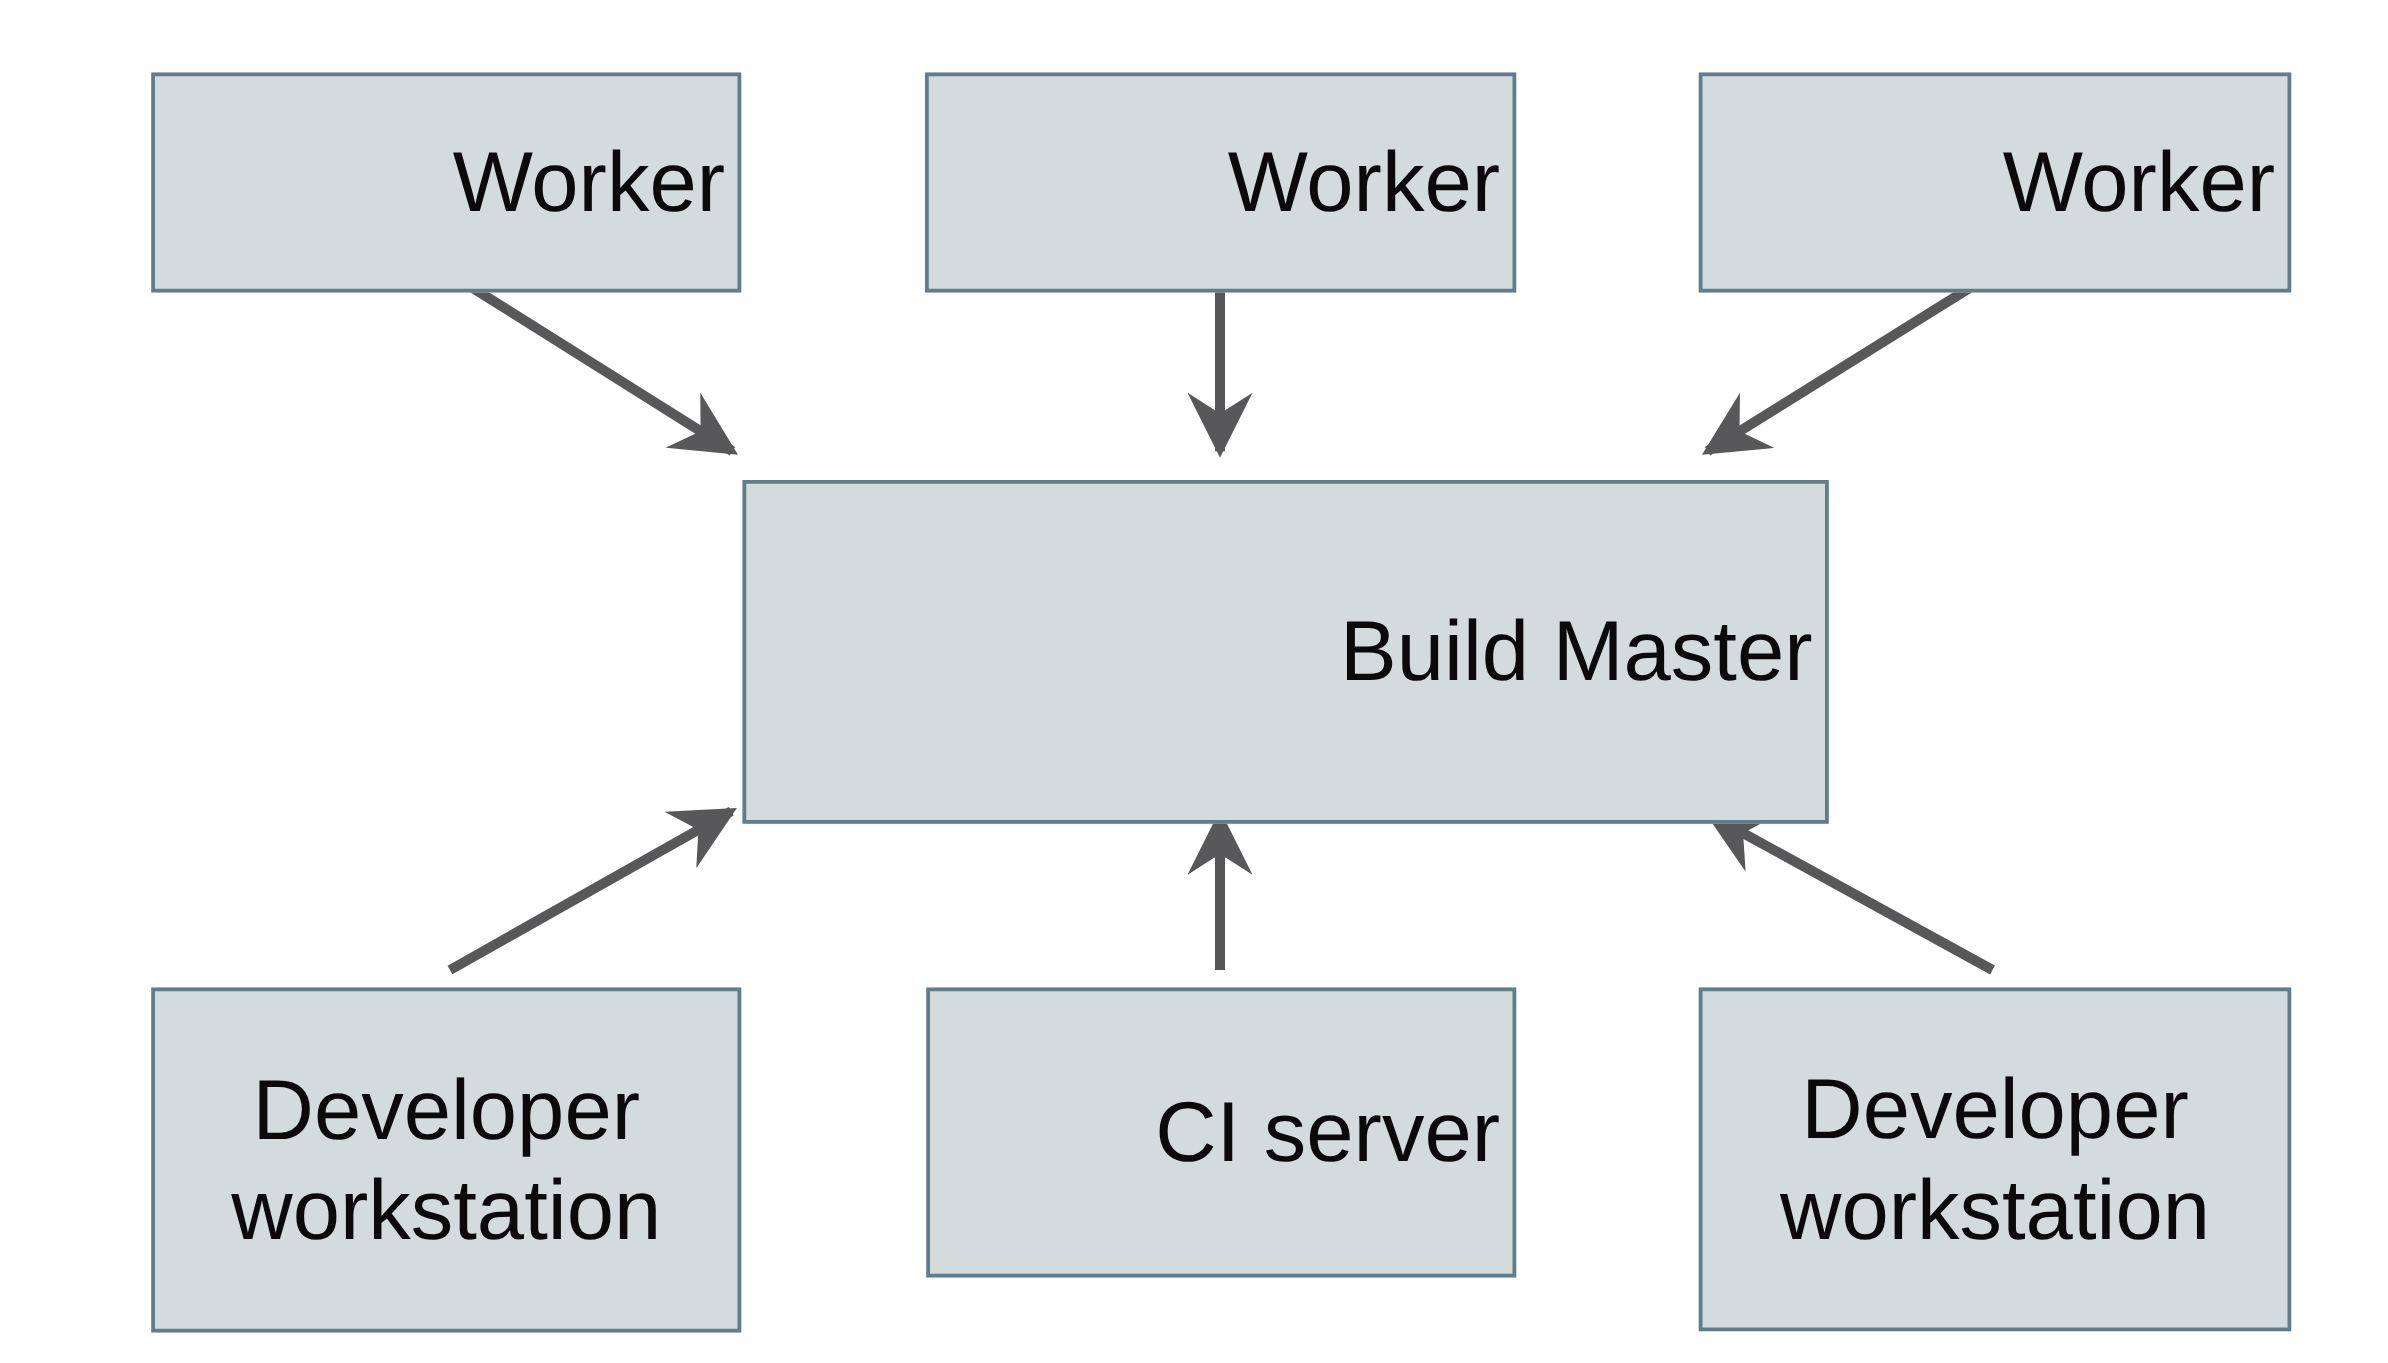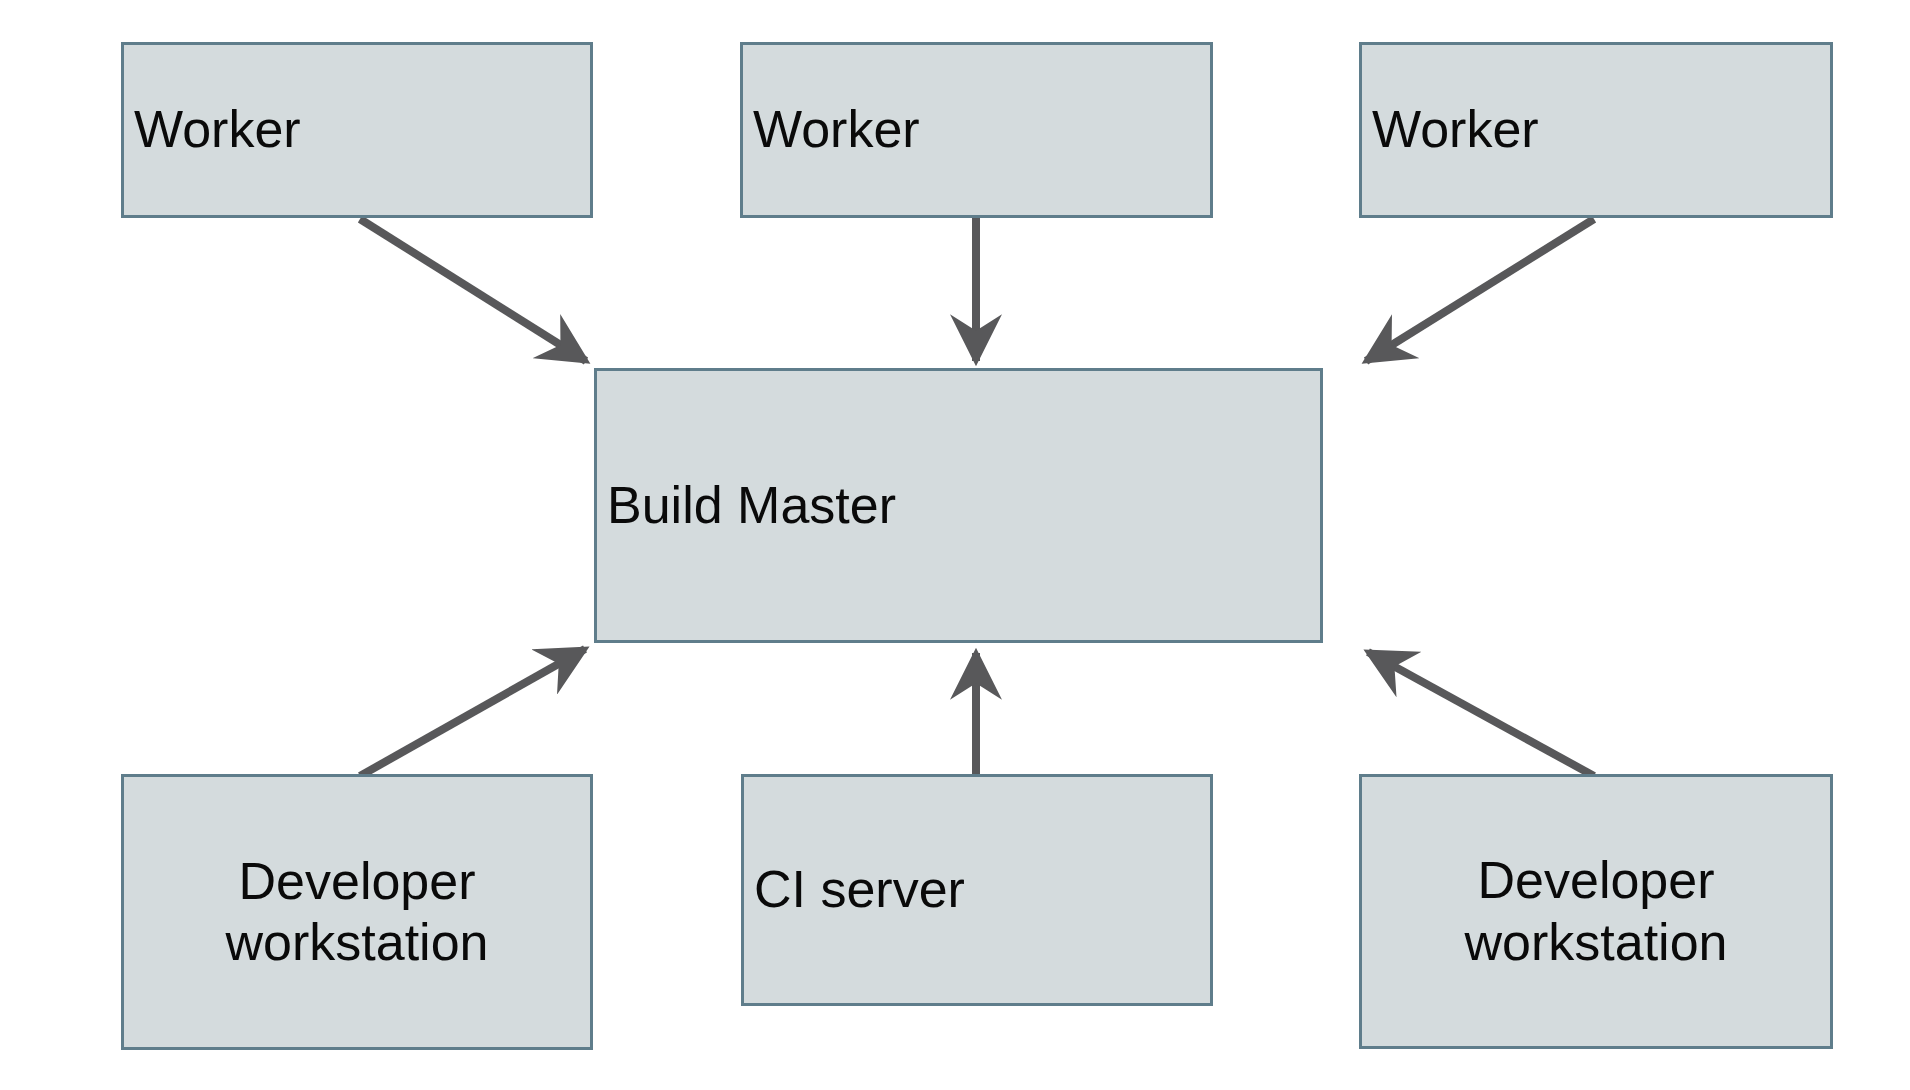--- a/index.html
+++ b/index.html
@@ -19,31 +19,32 @@
     overflow:hidden;
   }
   .connector-layer{
     position:absolute;left:0;top:0;width:1910px;height:1090px;
     pointer-events:none;
   }
   .node{
     position:absolute;
     background:var(--node-fill);
     border:3px solid var(--node-border);
-    display:flex;align-items:center;justify-content:flex-start;
+    display:flex;align-items:center;justify-content:flex-end;
     text-align:center;
     color:var(--text-color);
-    font-size:52px;
+    font-size:68px;
     line-height:1.18;
     padding:0 10px;
+    margin-top:16px;
   }
   .node-worker-1{left:121px;top:42px;width:472px;height:176px;}
   .node-worker-2{left:740px;top:42px;width:473px;height:176px;}
   .node-worker-3{left:1359px;top:42px;width:474px;height:176px;}
-  .node-build-master{left:594px;top:368px;width:729px;height:275px;}
+  .node-build-master{left:594px;top:368px;width:869px;height:275px;}
   .node-dev-left{left:121px;top:774px;width:472px;height:276px;}
   .node-ci-server{left:741px;top:774px;width:472px;height:232px;}
   .node-dev-right{left:1359px;top:774px;width:474px;height:275px;}
   .node-label{display:block;}
 </style>
 </head>
 <body>
 
 <div class="canvas">
 

